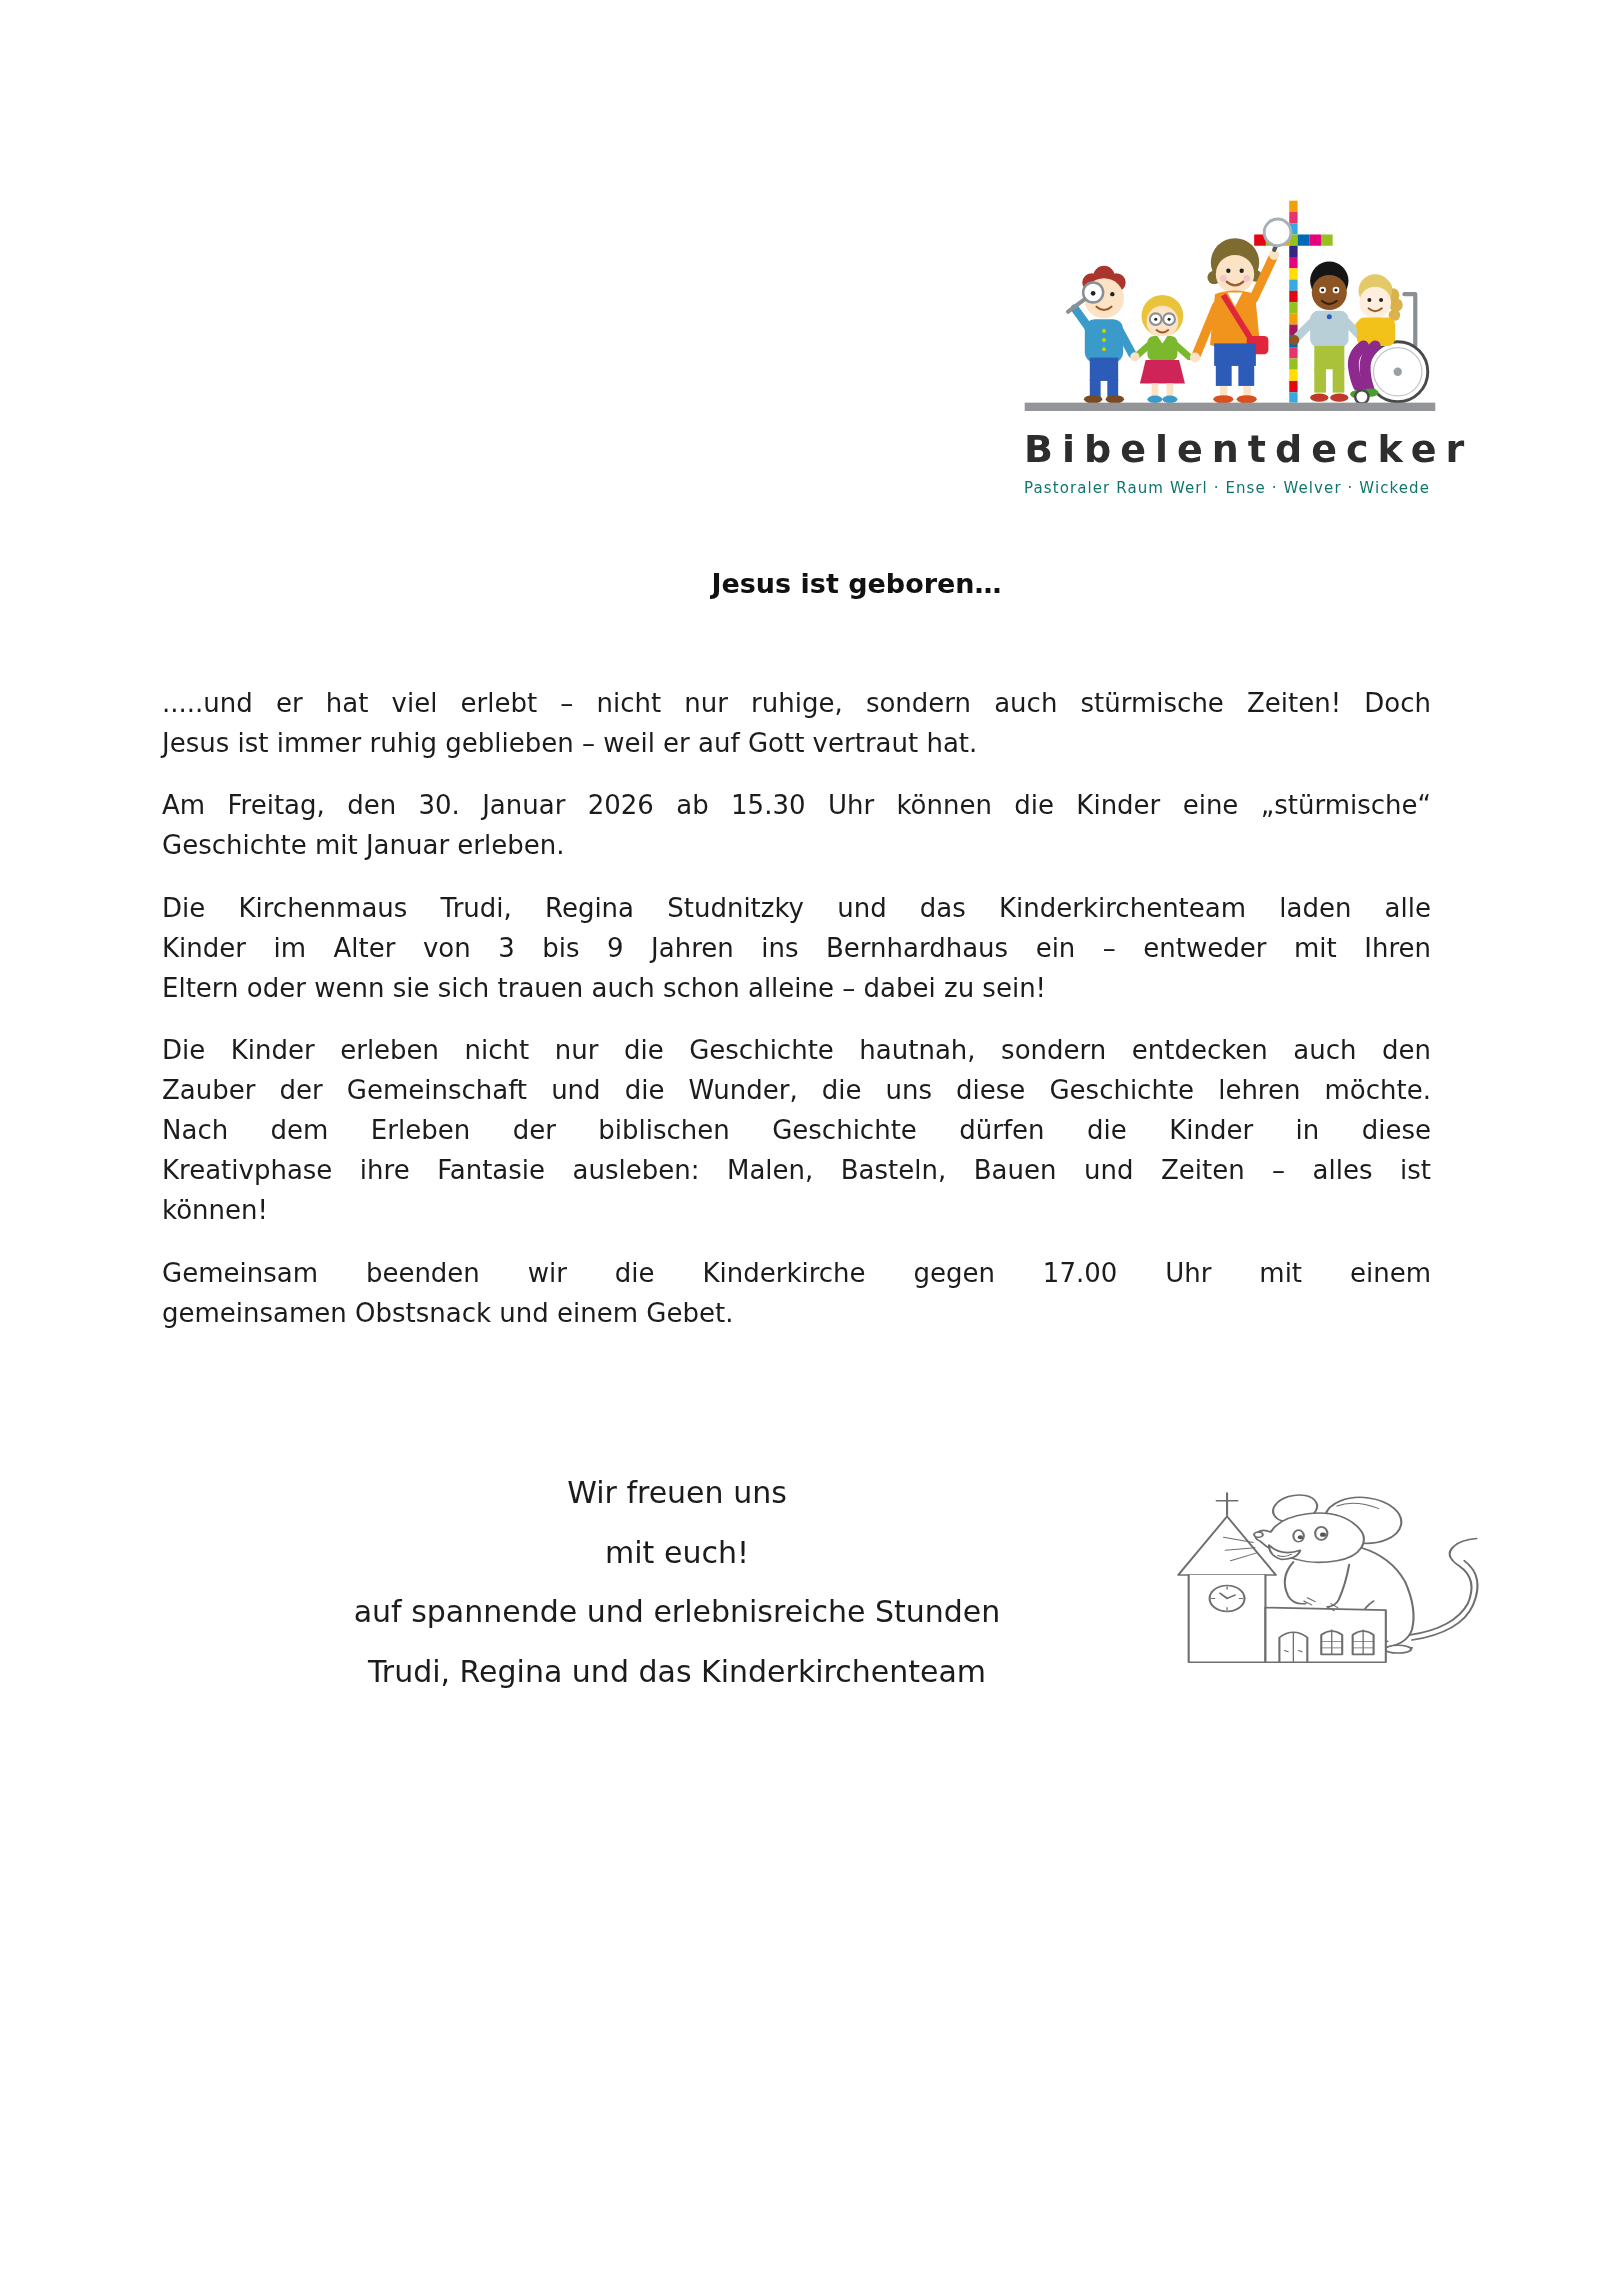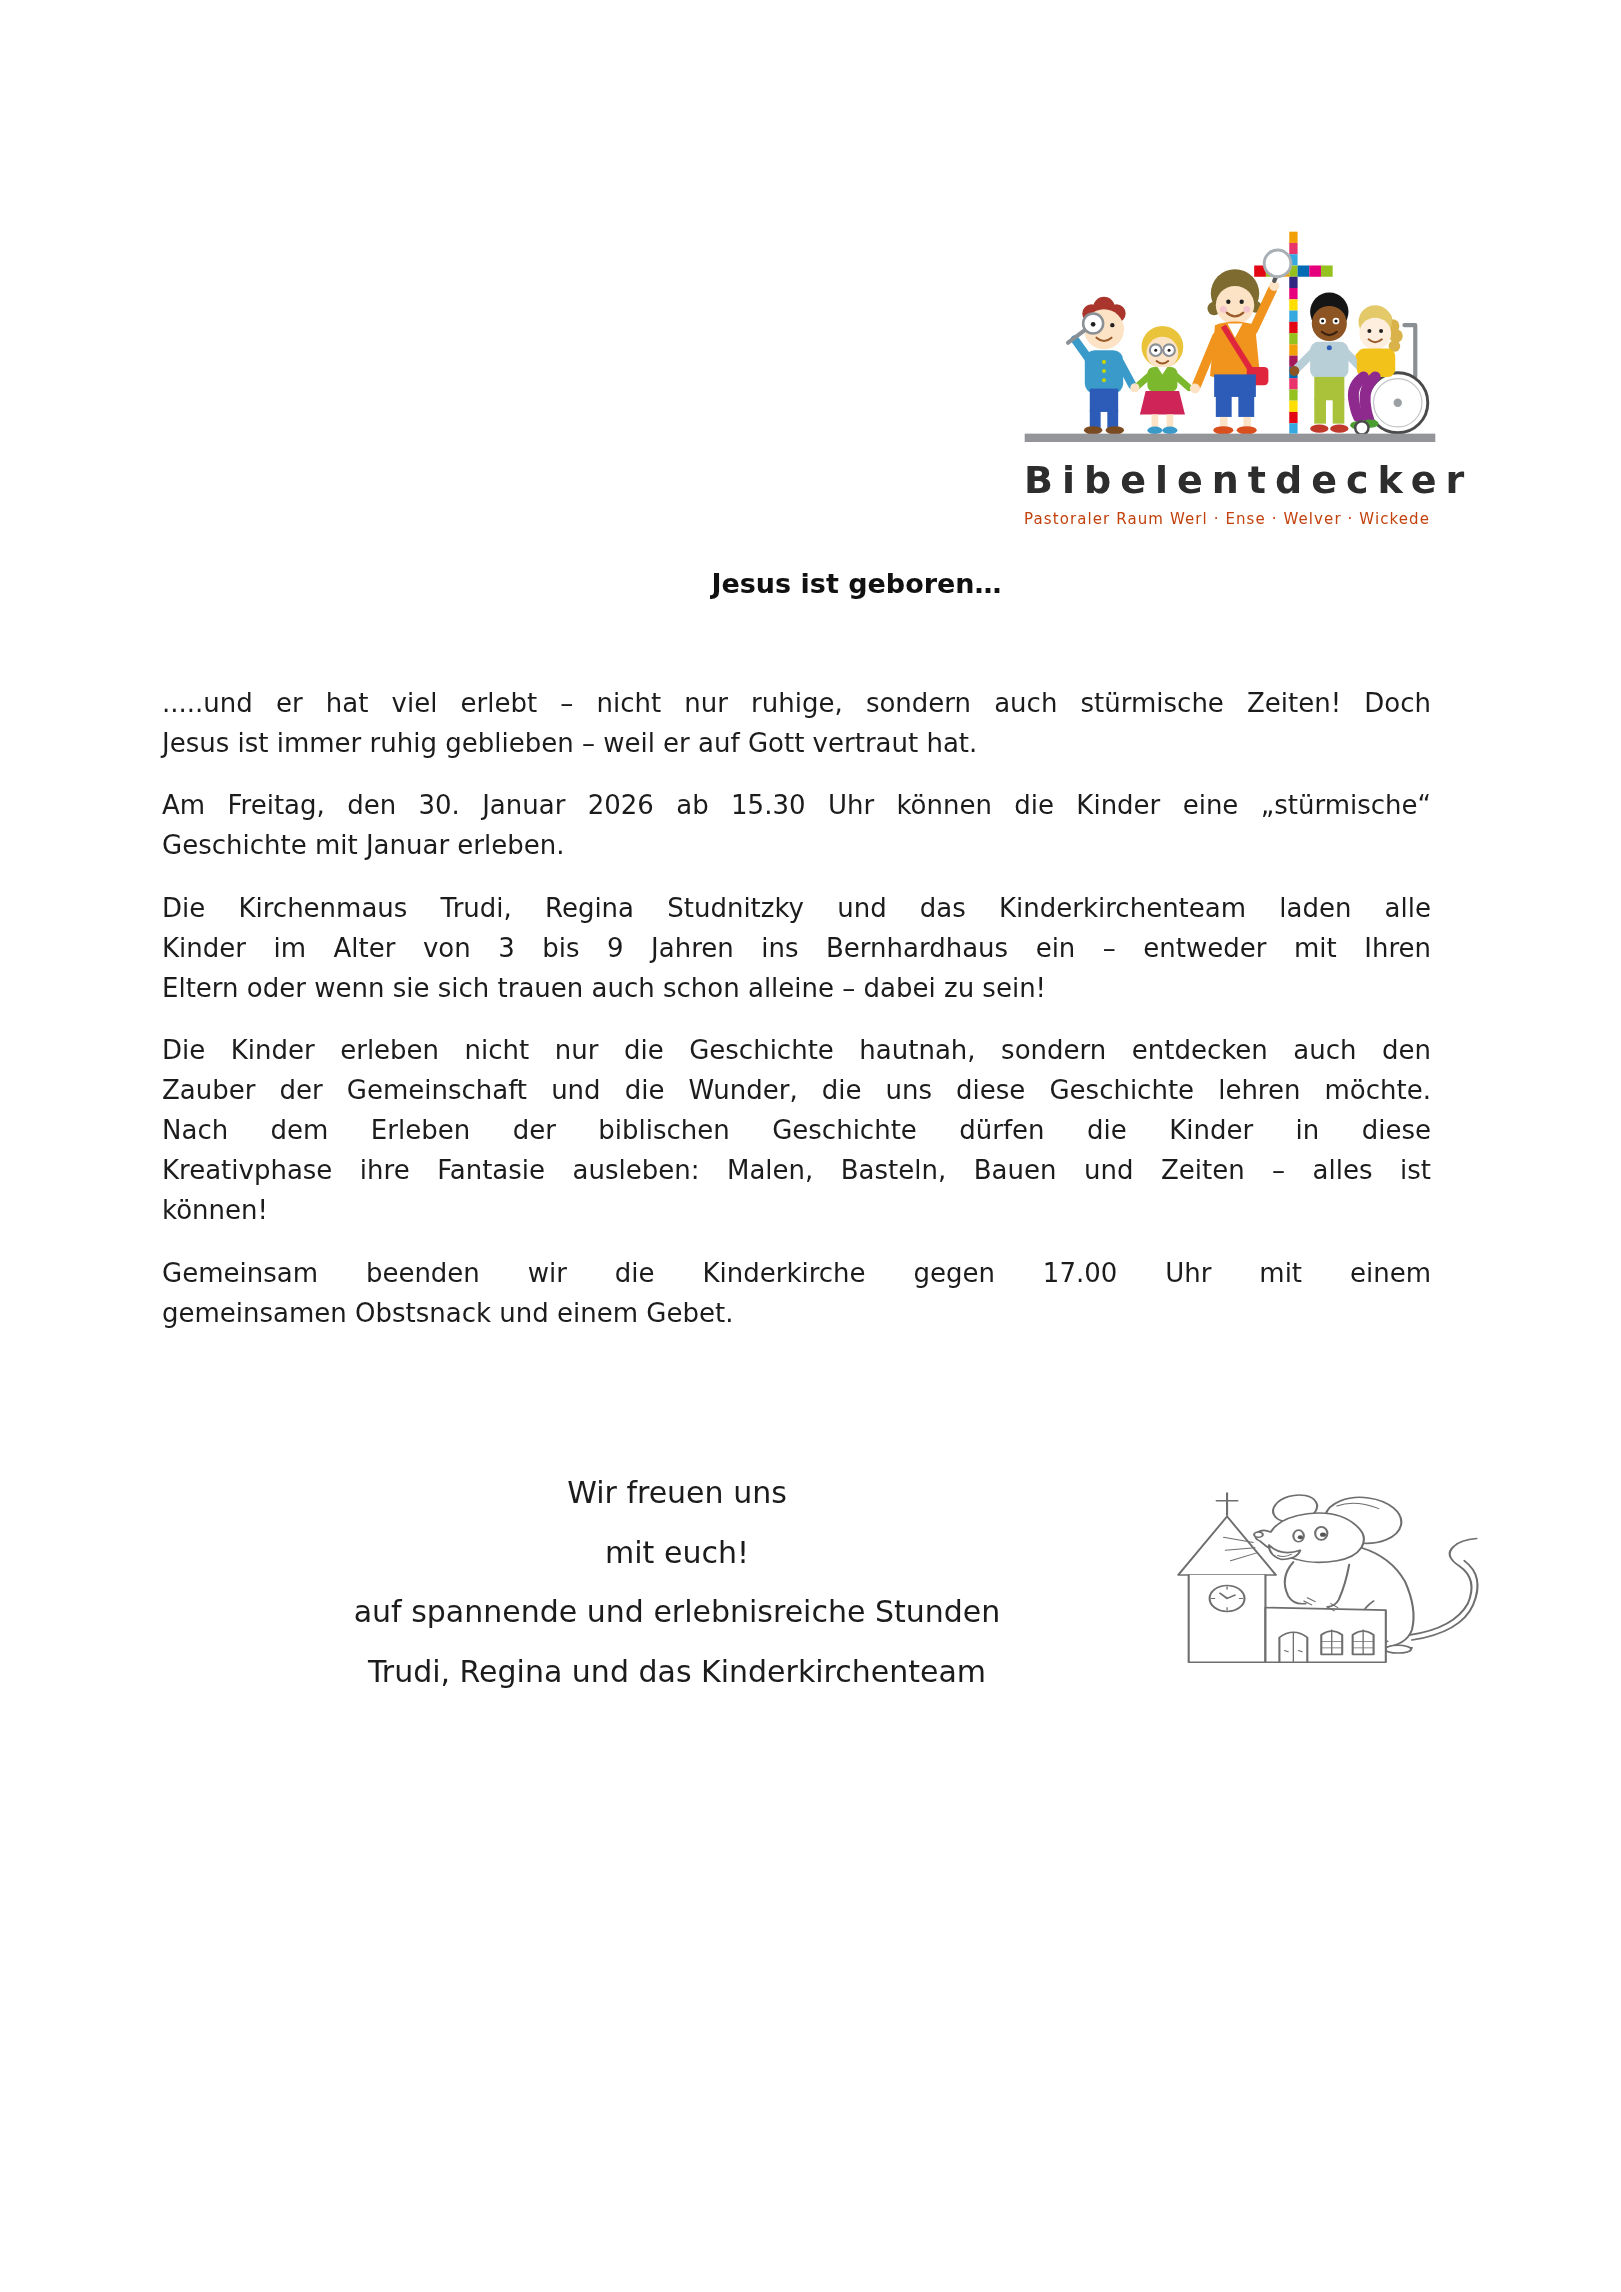--- a/index.html
+++ b/index.html
@@ -7,34 +7,34 @@
     position:relative;
     width:1621px; height:2293px;
     background:#ffffff;
     font-family:"DejaVu Sans","Liberation Sans",sans-serif;
     color:#1c1c1c;
     overflow:hidden;
     margin:0 auto;
   }
 
   
-  .logo { position:absolute; left:1024px; top:220px; width:416px; }
+  .logo { position:absolute; left:1024px; top:189px; width:416px; }
   .logo-art { display:block; width:412px; height:227px; }
   .brand {
     margin-top:10.7px;
     font-size:38px; font-weight:700;
     letter-spacing:9px;
     color:#2d2d2d;
     white-space:nowrap;
   }
   .tagline {
     margin-top:8px;
     font-size:15px;
     letter-spacing:1.1px;
-    color:#c2410c;
+    color:#0f766e;
     white-space:nowrap;
   }
 
   
   .title {
     position:absolute; left:0; top:568px; width:100%;
     margin:0;
     text-align:center;
     font-size:27px; font-weight:700;
     color:#111111;

